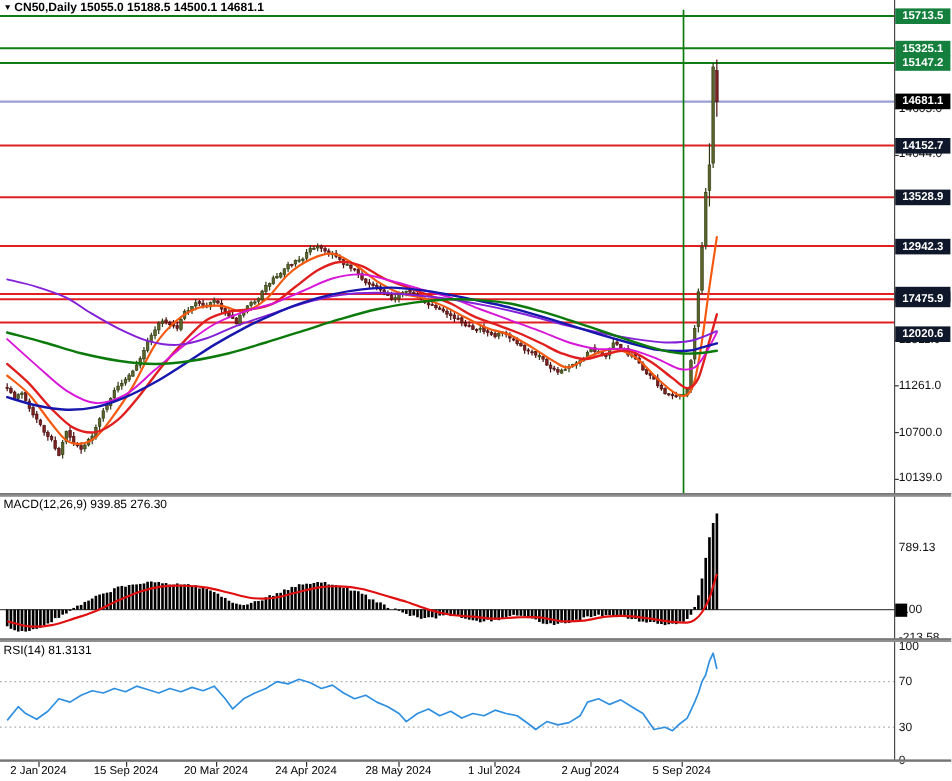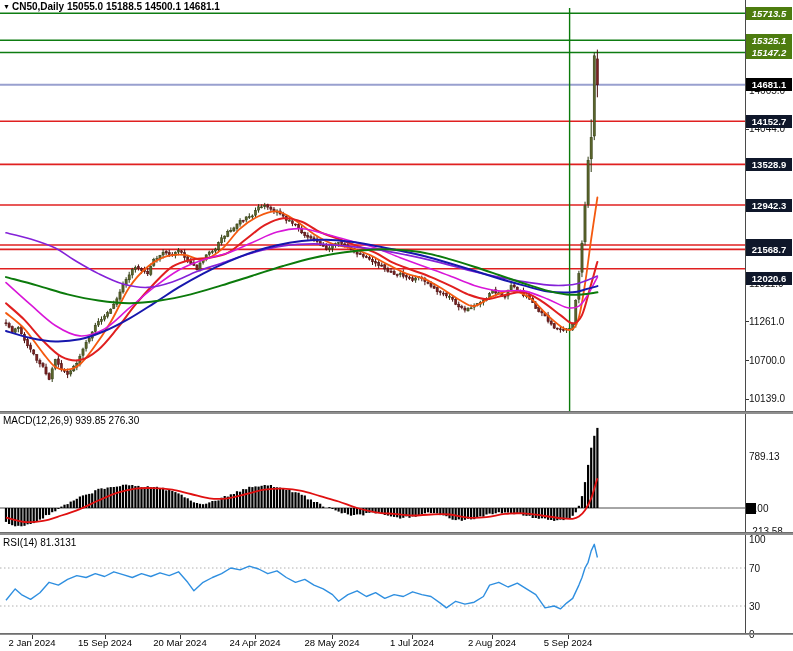--- a/index.html
+++ b/index.html
@@ -8,21 +8,21 @@
   svg{position:absolute;left:0;top:0;}
   .quote{position:absolute;left:3px;top:1px;font-size:10px;font-weight:bold;color:#000;z-index:6;white-space:nowrap;}
   .tri{font-size:7px;vertical-align:1px;margin-right:2px;color:#000;}
   .ind-label{position:absolute;left:3px;font-size:10px;color:#000;z-index:6;white-space:nowrap;}
   .sep{position:absolute;left:0;width:793px;background:#8f8f8f;z-index:5;border-top:1px solid #6e6e6e;box-sizing:border-box;}
   .axis-line{position:absolute;left:745px;top:0;width:1px;height:635px;background:#4a4a4a;z-index:4;}
   .tickLab{position:absolute;left:749px;font-size:10px;color:#111;z-index:2;white-space:nowrap;}
   .tickMark{position:absolute;left:745px;width:4px;height:1px;background:#333;z-index:2;}
   .badge{position:absolute;left:746px;width:46px;height:13px;line-height:13px;text-align:center;
          font-size:9.5px;font-weight:bold;color:#fff;z-index:3;white-space:nowrap;}
-  .badge.green{background:#4d7c0f;font-style:italic;}
+  .badge.green{background:#15803d;}
   .badge.red{background:#0f172a;}
   .badge.black{background:#000;}
   .badge.covered{z-index:2;}
   .dateLab{position:absolute;font-size:9.5px;color:#000;transform:translateX(-50%);white-space:nowrap;z-index:6;}
   .dateTick{position:absolute;width:1px;height:4px;background:#333;top:635px;z-index:6;}
   .macd-zero-badge{position:absolute;left:746px;width:10px;height:11px;background:#000;z-index:3;}
 </style>
 </head>
 <body>
 
@@ -679,21 +679,21 @@
       <div class="tickLab" style="top: 393.4px;">10139.0</div>
       <div class="tickMark" style="top: 398.9px;"></div>
       <div class="badge green" style="top: 6.8px;">15713.5</div>
       <div class="badge green" style="top: 33.7px;">15325.1</div>
       <div class="badge green" style="top: 46px;">15147.2</div>
       <div class="badge black" style="top: 78.2px;">14681.1</div>
       <div class="badge red" style="top: 114.8px;">14152.7</div>
       <div class="badge red" style="top: 157.9px;">13528.9</div>
       <div class="badge red" style="top: 198.5px;">12942.3</div>
       <div class="badge red covered" style="top: 238.5px;"></div>
-      <div class="badge red" style="top: 242.9px;">21568.7</div>
+      <div class="badge red" style="top: 242.9px;">17475.9</div>
       <div class="badge red" style="top: 272px;">12020.6</div>
       <div class="tickLab" style="top: 407px; margin-top: 44px;">789.13</div>
       <div class="tickLab" style="top: 502.5px;">0.00</div>
       <div class="tickLab" style="top: 525.5px;">-213.58</div>
       <div class="macd-zero-badge" style="top: 502.5px;"></div>
       <div class="tickLab" style="top: 534px;">100</div>
       <div class="tickLab" style="top: 562.5px;">70</div>
       <div class="tickLab" style="top: 600.5px;">30</div>
       <div class="tickLab" style="top: 629px;">0</div>
       <div class="dateLab" style="left: 32px; top: 637px;">2 Jan 2024</div>

